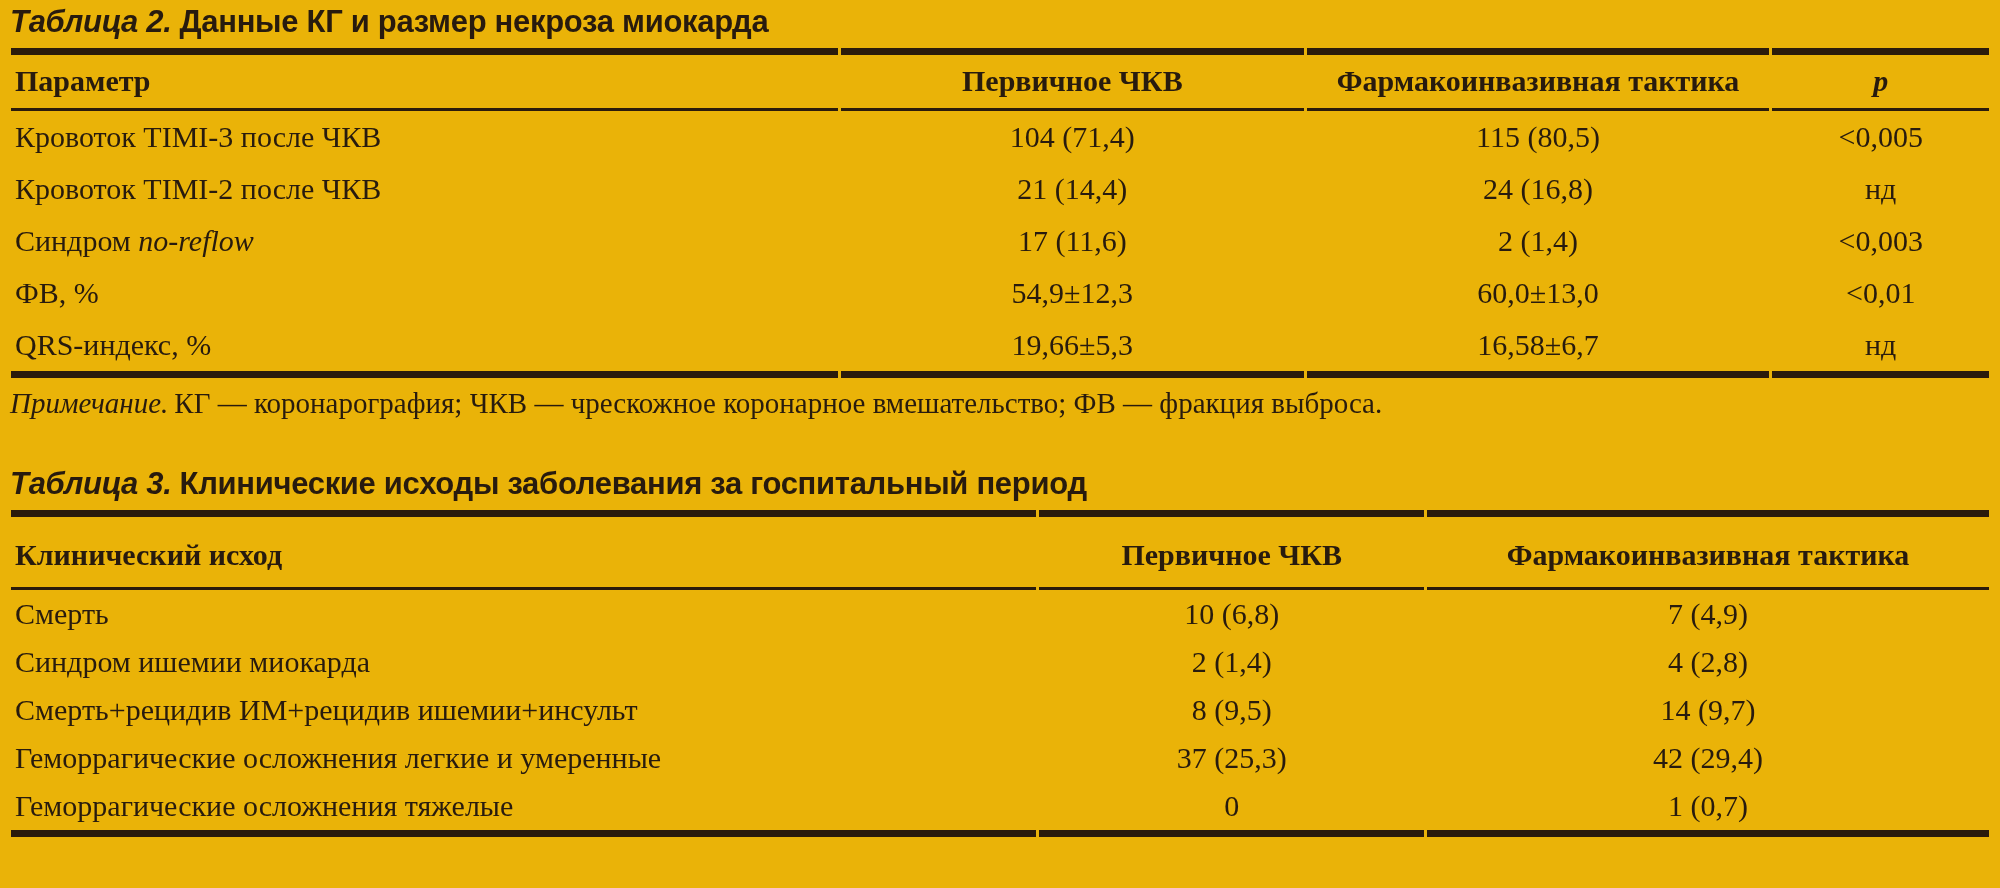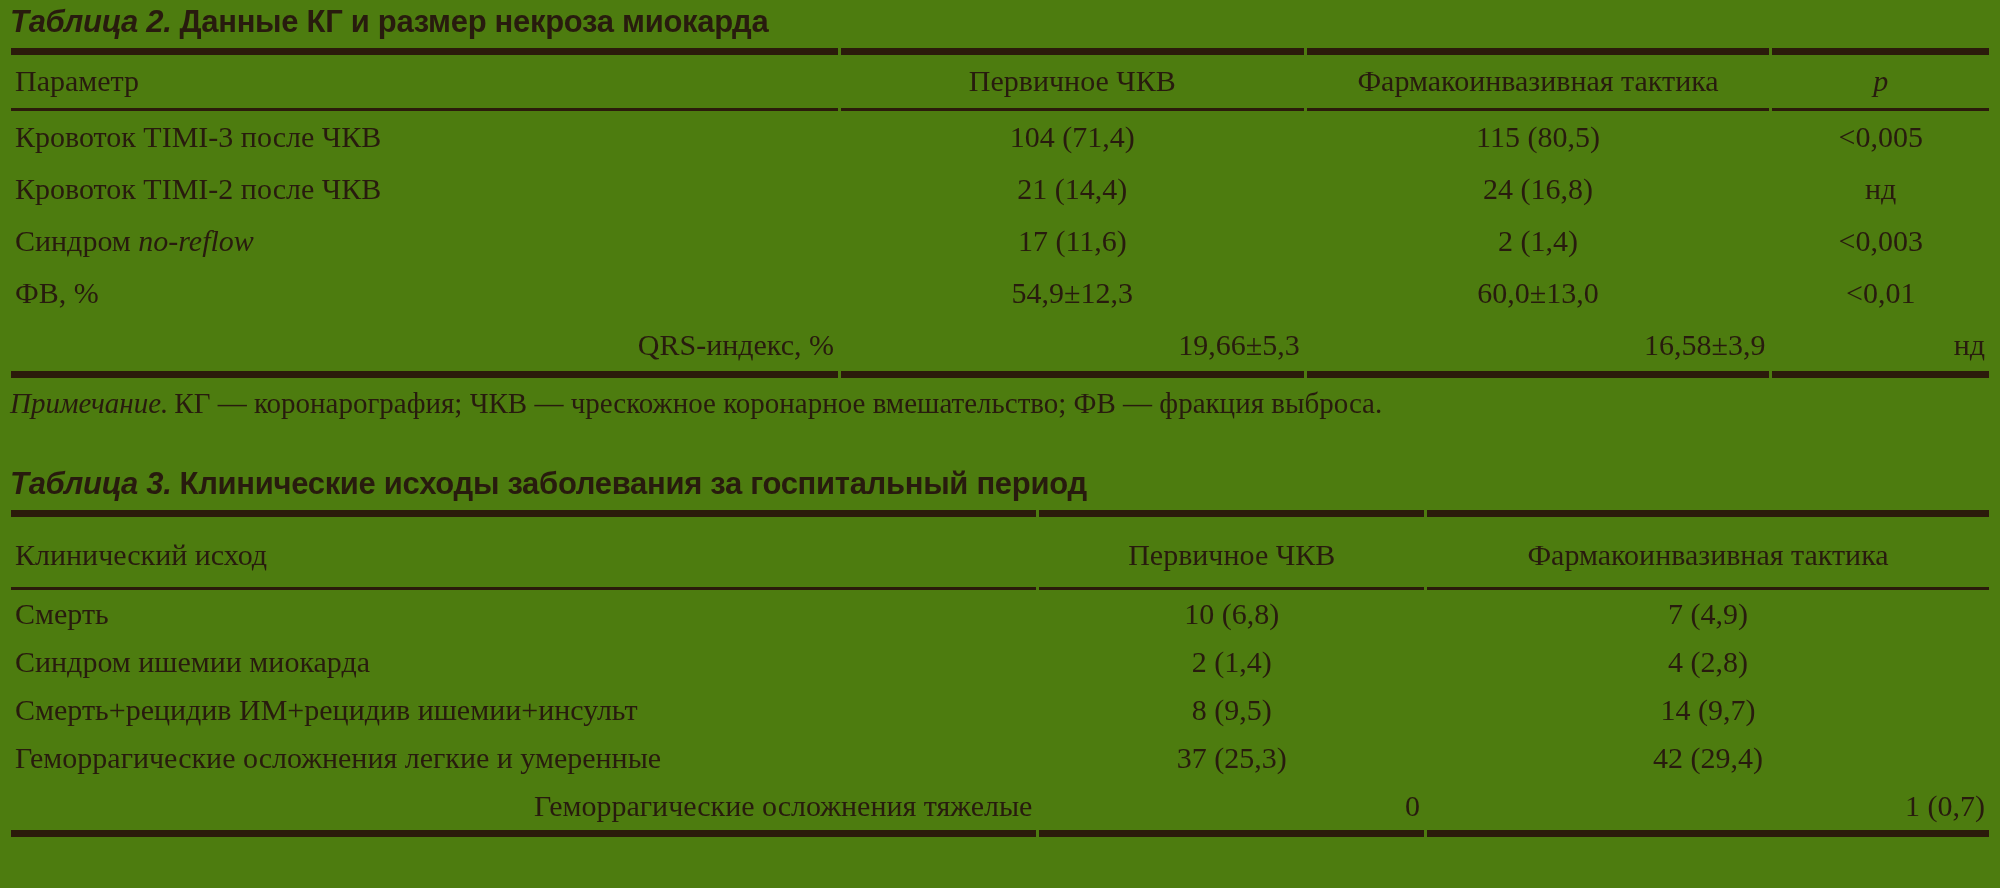--- a/index.html
+++ b/index.html
@@ -1,21 +1,21 @@
 <!DOCTYPE html>
 <html><head>
 <meta charset="utf-8">
 <style>
   html, body { margin: 0; padding: 0; background: #ffffff; }
   .page {
     width: 2000px;
     height: 888px;
     box-sizing: border-box;
     padding: 2px 8px 0 8px;
-    background: #4d7c0f;
+    background: #eab308;
     color: #281b0e;
     font-family: "Liberation Serif", serif;
     overflow: hidden;
   }
   .tbl-section { width: 100%; }
   .tbl-title {
     margin: 2px 0 8px 2px;
     font-family: "Liberation Sans", sans-serif;
     font-size: 31px;
     font-weight: 700;
@@ -23,37 +23,37 @@
     color: #281b0e;
   }
   .tbl-title .title-label { font-style: italic; margin-right: 8px; }
   table {
     width: 100%;
     border-collapse: separate;
     border-spacing: 3px 0;
     table-layout: fixed;
   }
   thead th {
-    font-weight: 400;
+    font-weight: 700;
     font-size: 30px;
     border-top: 7px solid #2b1b0b;
     border-bottom: 3px solid #2b1b0b;
     padding: 9px 4px 10px 4px;
     white-space: nowrap;
     overflow: hidden;
   }
   tbody td {
     font-size: 30px;
     padding: 9px 4px;
     white-space: nowrap;
     overflow: hidden;
   }
   .t3 tbody td { padding: 7px 4px; }
   .t3 thead th { padding: 21px 4px 15px 4px; }
-  tbody tr:last-child td { border-bottom: 7px solid #2b1b0b; text-align: right; }
+  tbody tr:last-child td { border-bottom: 7px solid #2b1b0b; }
   th.c0, td.c0 { text-align: left; }
   th.c1, td.c1, th.c2, td.c2, th.c3, td.c3 { text-align: center; }
   th.italic { font-style: italic; }
   .note {
     margin: 9px 0 8px 2px;
     font-size: 29px;
     color: #281b0e;
   }
   .note .note-label { font-style: italic; margin-right: 6px; }
   .t3-wrap { margin-top: 46px; }
@@ -102,21 +102,21 @@
           </tr>
           <tr>
             <td class="c0">ФВ, %</td>
             <td class="c1">54,9±12,3</td>
             <td class="c2">60,0±13,0</td>
             <td class="c3">&lt;0,01</td>
           </tr>
           <tr>
             <td class="c0">QRS-индекс, %</td>
             <td class="c1">19,66±5,3</td>
-            <td class="c2">16,58±3,9</td>
+            <td class="c2">16,58±6,7</td>
             <td class="c3">нд</td>
           </tr>
         </tbody>
     </table>
 
     <p class="note"><span class="note-label">Примечание.</span><span>КГ — коронарография; ЧКВ — чрескожное коронарное вмешательство; ФВ — фракция выброса.</span></p>
   </section>
 
   <section class="tbl-section t3-wrap">
     <h2 class="tbl-title"><span class="title-label">Таблица 3.</span><span>Клинические исходы заболевания за госпитальный период</span></h2>

